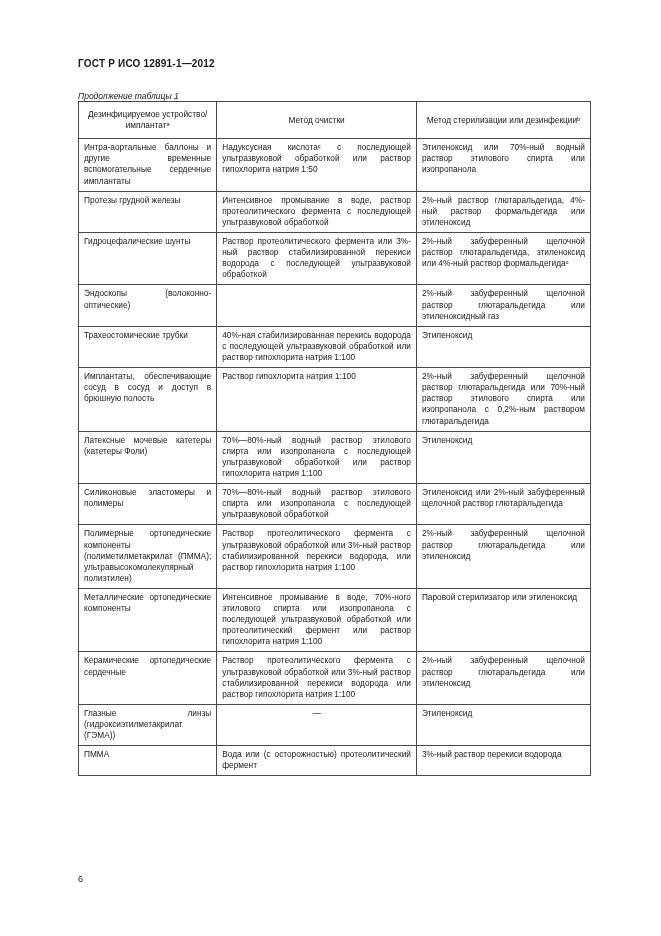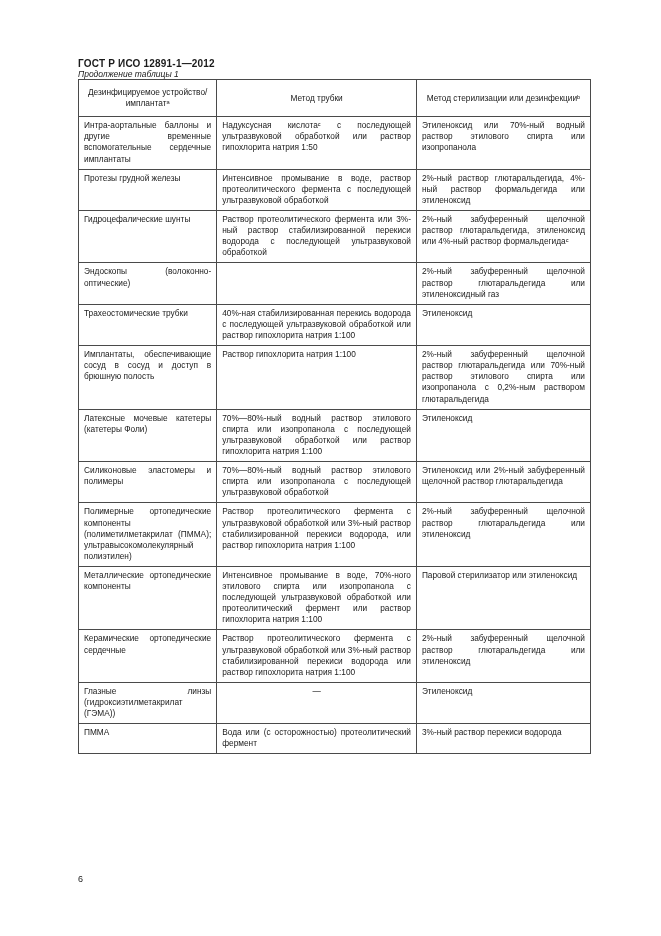--- a/index.html
+++ b/index.html
@@ -15,20 +15,21 @@
     font-family: "Liberation Sans", sans-serif;
     color: #1a1a1a;
     box-sizing: border-box;
     padding: 58px 70px 0 78px;
     overflow: hidden;
   }
   .doc-title {
     font-size: 10px;
     font-weight: bold;
     letter-spacing: 0.2px;
+    margin-bottom: 22px;
   }
   .table-caption {
     font-style: italic;
     font-size: 8.5px;
   }
   table.main-table {
     width: 100%;
     border-collapse: collapse;
     table-layout: fixed;
   }
@@ -75,21 +76,21 @@
 
   <table class="main-table">
     <colgroup>
       <col class="col-device">
       <col class="col-cleaning">
       <col class="col-steril">
     </colgroup>
     <thead>
       <tr>
         <th>Дезинфицируемое устройство/имплантатᵃ</th>
-        <th>Метод трубки</th>
+        <th>Метод очистки</th>
         <th>Метод стерилизации или дезинфекцииᵇ</th>
       </tr>
     </thead>
     <tbody>
         <tr>
           <td class="col-device">Интра-аортальные баллоны и другие временные вспомогательные сердечные имплантаты</td>
           <td class="col-cleaning">Надуксусная кислотаᶜ с последующей ультразвуковой обработкой или раствор гипохлорита натрия 1:50</td>
           <td class="col-steril">Этиленоксид или 70%-ный водный раствор этилового спирта или изопропанола</td>
         </tr>
         <tr>

